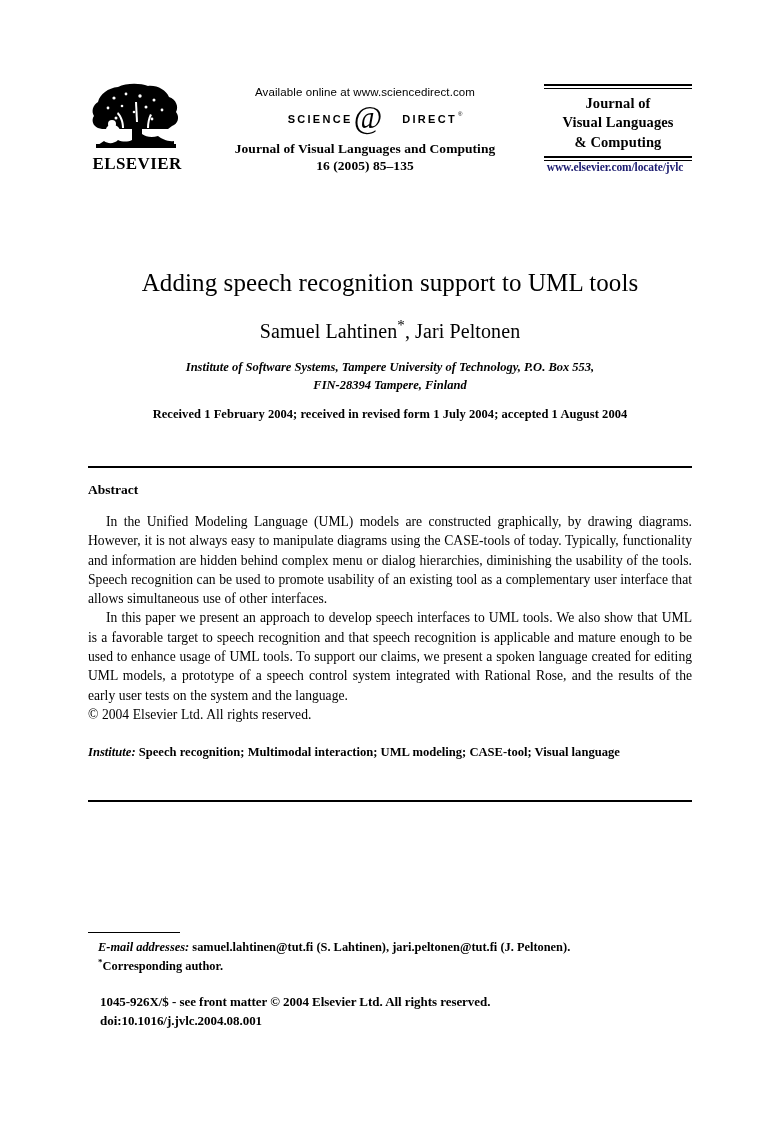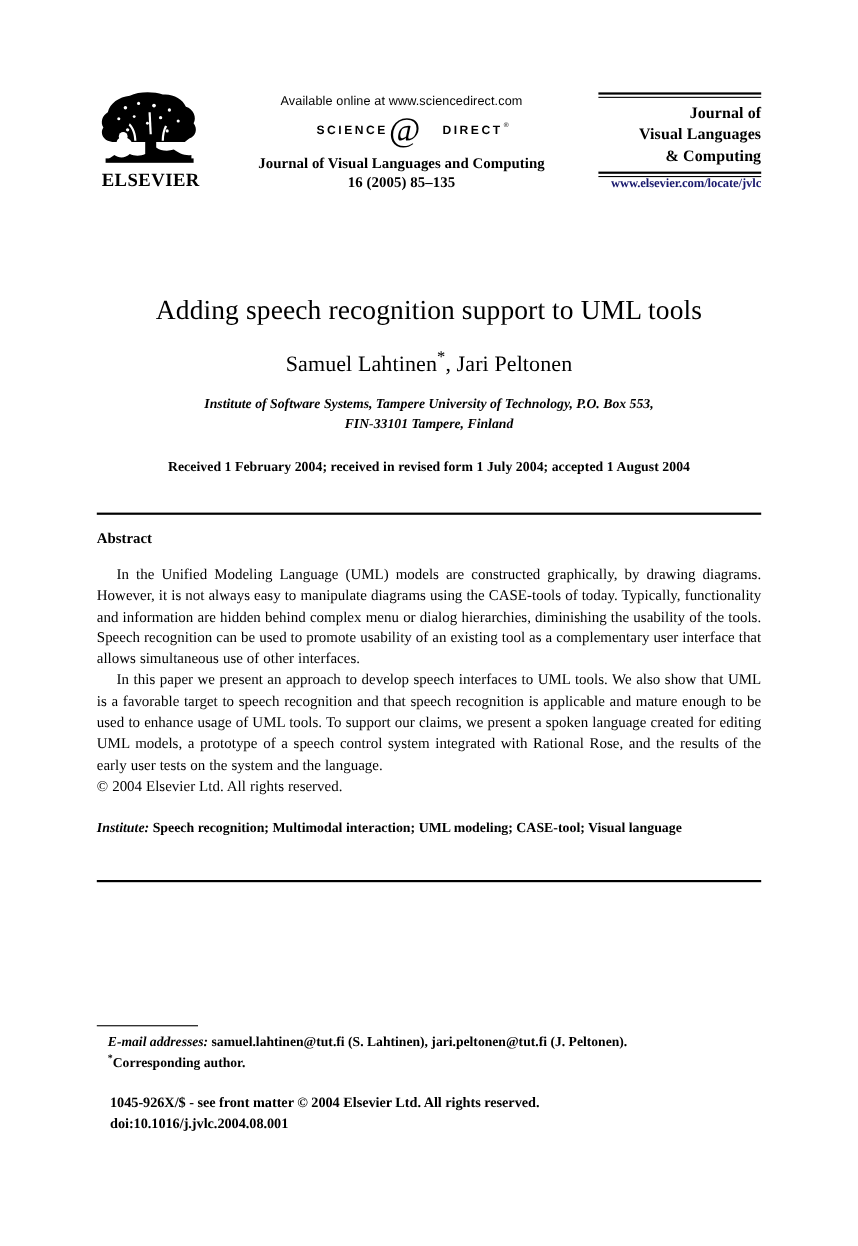--- a/index.html
+++ b/index.html
@@ -108,21 +108,21 @@
     font-weight: 700;
     font-size: 13.5px;
     line-height: 1.28;
     letter-spacing: 0.05px;
   }
 
   
   .journal-box {
     width: 148px;
     flex: 0 0 148px;
-    text-align: right;
+    text-align: center;
     padding-top: 6px;
   }
   .rule-double {
     border-top: 2px solid #000;
     border-bottom: 1px solid #000;
     height: 2px;
     width: 148px;
   }
   .journal-name {
     font-weight: 700;
@@ -169,21 +169,21 @@
   .affiliation {
     font-weight: 700;
     font-style: italic;
     font-size: 12.5px;
     line-height: 1.42;
     margin-top: 16px;
   }
   .received {
     font-weight: 700;
     font-size: 12.5px;
-    margin-top: 22px;
+    margin-top: 12px;
     letter-spacing: 0.05px;
   }
 
   
   .hr-full {
     position: absolute;
     left: 88px;
     width: 604px;
     border: 0;
     border-top: 2.2px solid #000;
@@ -353,21 +353,21 @@
 
   <div class="title-block">
     <h1 class="paper-title">Adding speech recognition support to UML tools</h1>
 
     <div class="authors">
       <span>Samuel Lahtinen</span><sup>*</sup><span>, Jari Peltonen</span>
     </div>
 
     <div class="affiliation">
       <div>Institute of Software Systems, Tampere University of Technology, P.O. Box 553,</div>
-      <div>FIN-33101 Tampere, Finland</div>
+      <div>FIN-28394 Tampere, Finland</div>
     </div>
 
     <div class="received">Received 1 February 2004; received in revised form 1 July 2004; accepted 1 August 2004</div>
   </div>
 
   <hr class="hr-full" id="rule-above-abstract">
 
   <div class="abstract-block">
     <div class="abstract-heading">Abstract</div>
 

